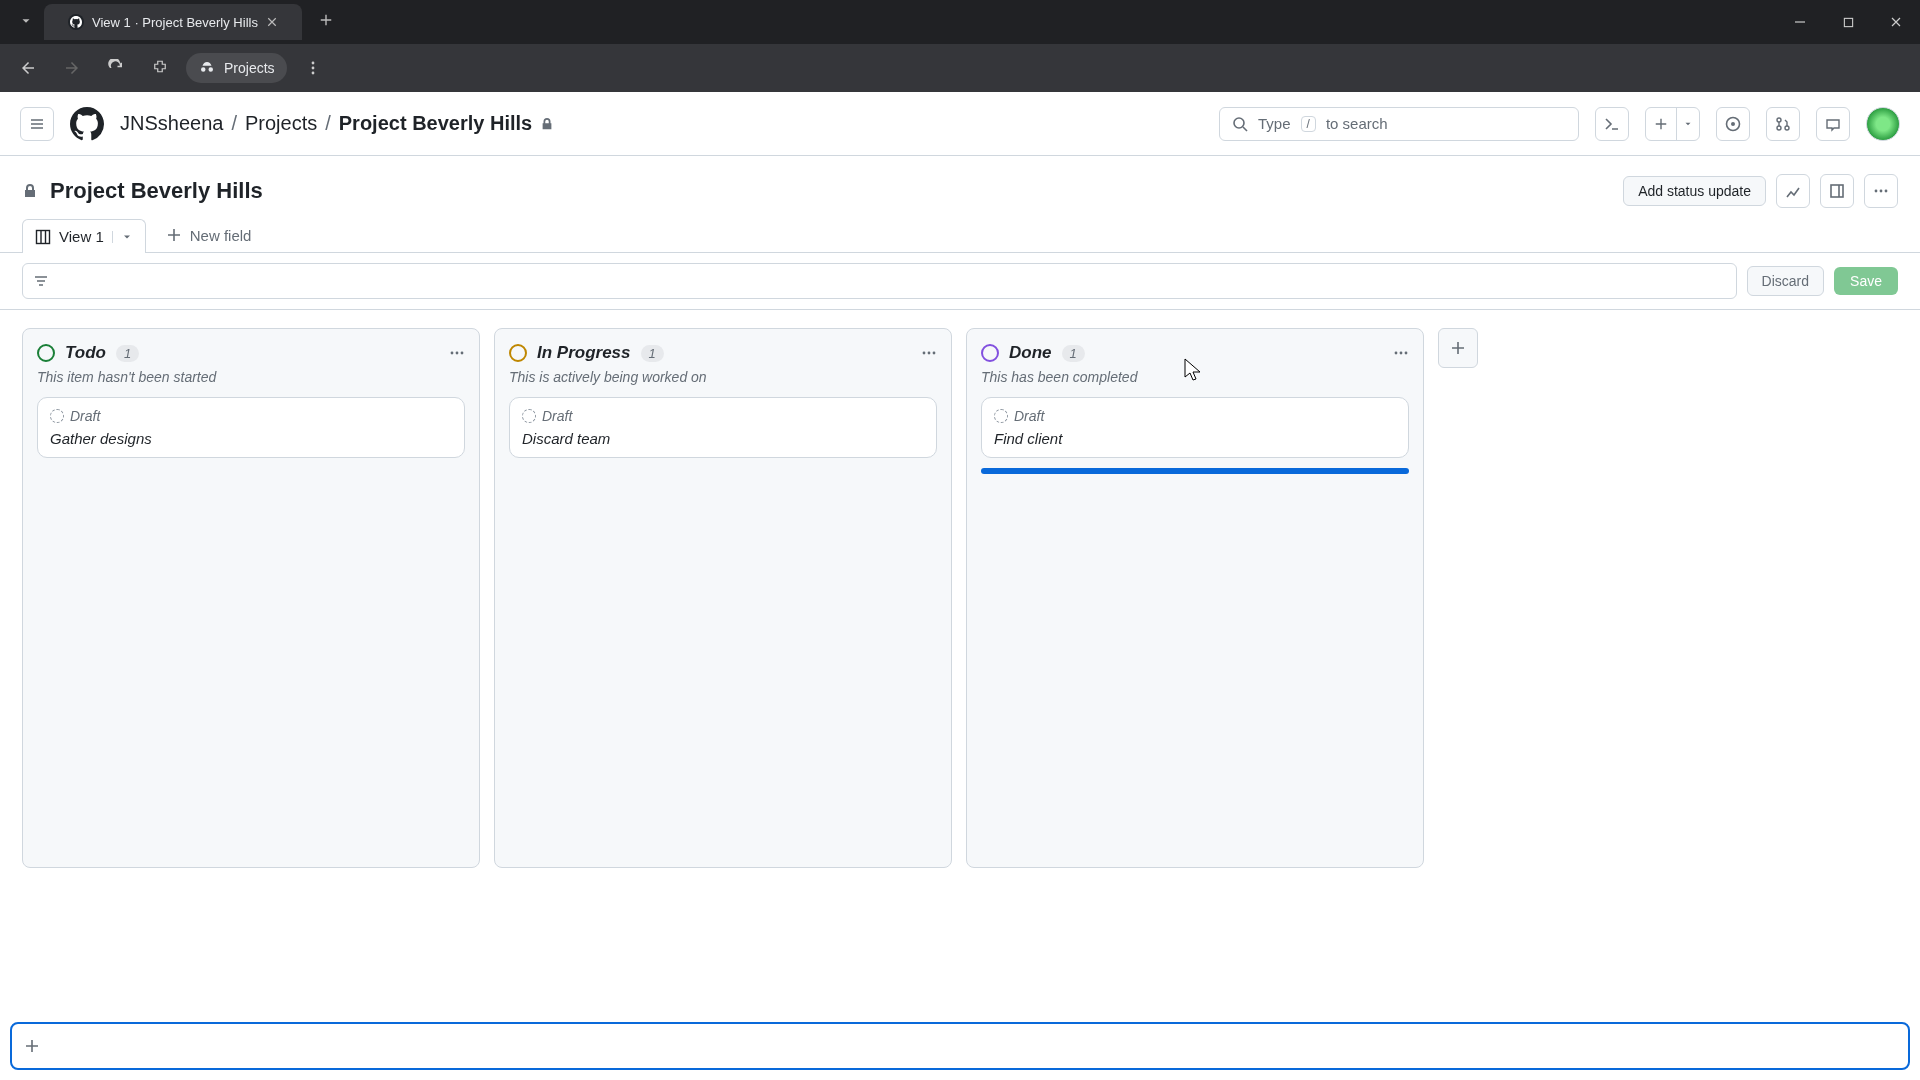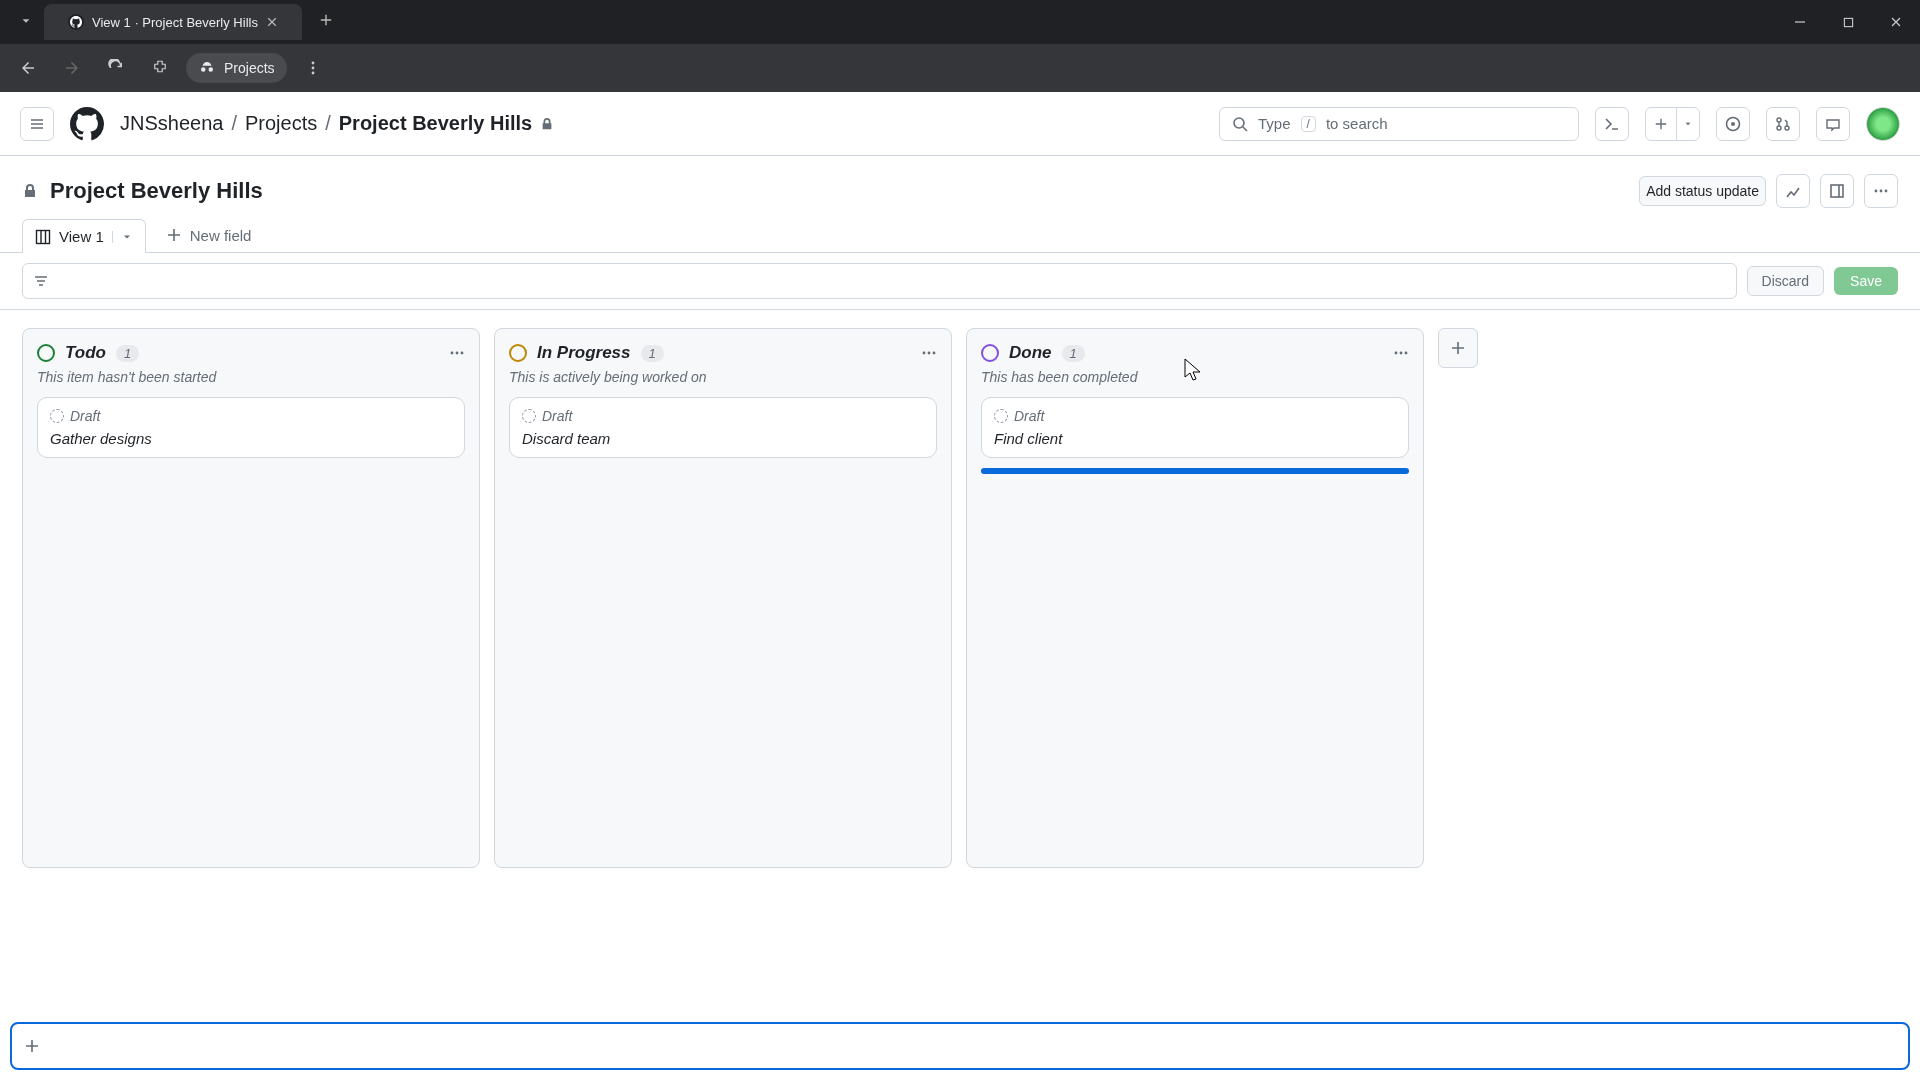--- a/index.html
+++ b/index.html
@@ -43,21 +43,21 @@
 .gh-plus-btn { display: flex; align-items: center; border: 1px solid #d0d7de; border-radius: 6px; height: 34px; cursor: pointer; color: #656d76; }
 .gh-plus-btn .seg { padding: 0 8px; display: flex; align-items: center; height: 100%; }
 .gh-plus-btn .seg.caret { border-left: 1px solid #d0d7de; padding: 0 6px; }
 .avatar { width: 34px; height: 34px; border-radius: 50%; background: radial-gradient(circle, #7ee787 30%, #2ea043 70%); cursor: pointer; border: 1px solid #d0d7de; }
 
 
 .project-title-row { display: flex; align-items: center; padding: 18px 22px 10px; gap: 12px; }
 .project-title-row .lock { color: #656d76; }
 .project-title { font-size: 22px; font-weight: 600; color: #1f2328; }
 .title-actions { margin-left: auto; display: flex; align-items: center; gap: 10px; }
-.status-update-btn { background: #f6f8fa; border: 1px solid #d0d7de; border-radius: 6px; padding: 6px 6px; font-size: 14px; color: #1f2328; cursor: pointer; }
+.status-update-btn { background: #f6f8fa; border: 1px solid #d0d7de; border-radius: 6px; padding: 6px 14px; font-size: 14px; color: #1f2328; cursor: pointer; }
 .title-icon { width: 34px; height: 34px; border: 1px solid #d0d7de; border-radius: 6px; display: flex; align-items: center; justify-content: center; cursor: pointer; color: #656d76; }
 
 
 .views-row { display: flex; align-items: center; padding: 0 22px; gap: 6px; border-bottom: 1px solid #d0d7de; }
 .view-tab { display: flex; align-items: center; gap: 8px; padding: 8px 12px; border: 1px solid #d0d7de; border-bottom: none; border-radius: 6px 6px 0 0; font-size: 15px; color: #1f2328; cursor: pointer; background: #fff; position: relative; top: 1px; }
 .view-tab .caret-btn { border-left: 1px solid #d0d7de; padding-left: 8px; color: #656d76; }
 .new-view { display: flex; align-items: center; gap: 8px; padding: 8px 14px; color: #656d76; font-size: 15px; cursor: pointer; }
 
 
 .filter-row { display: flex; align-items: center; padding: 10px 22px; gap: 10px; border-bottom: 1px solid #d0d7de; }

